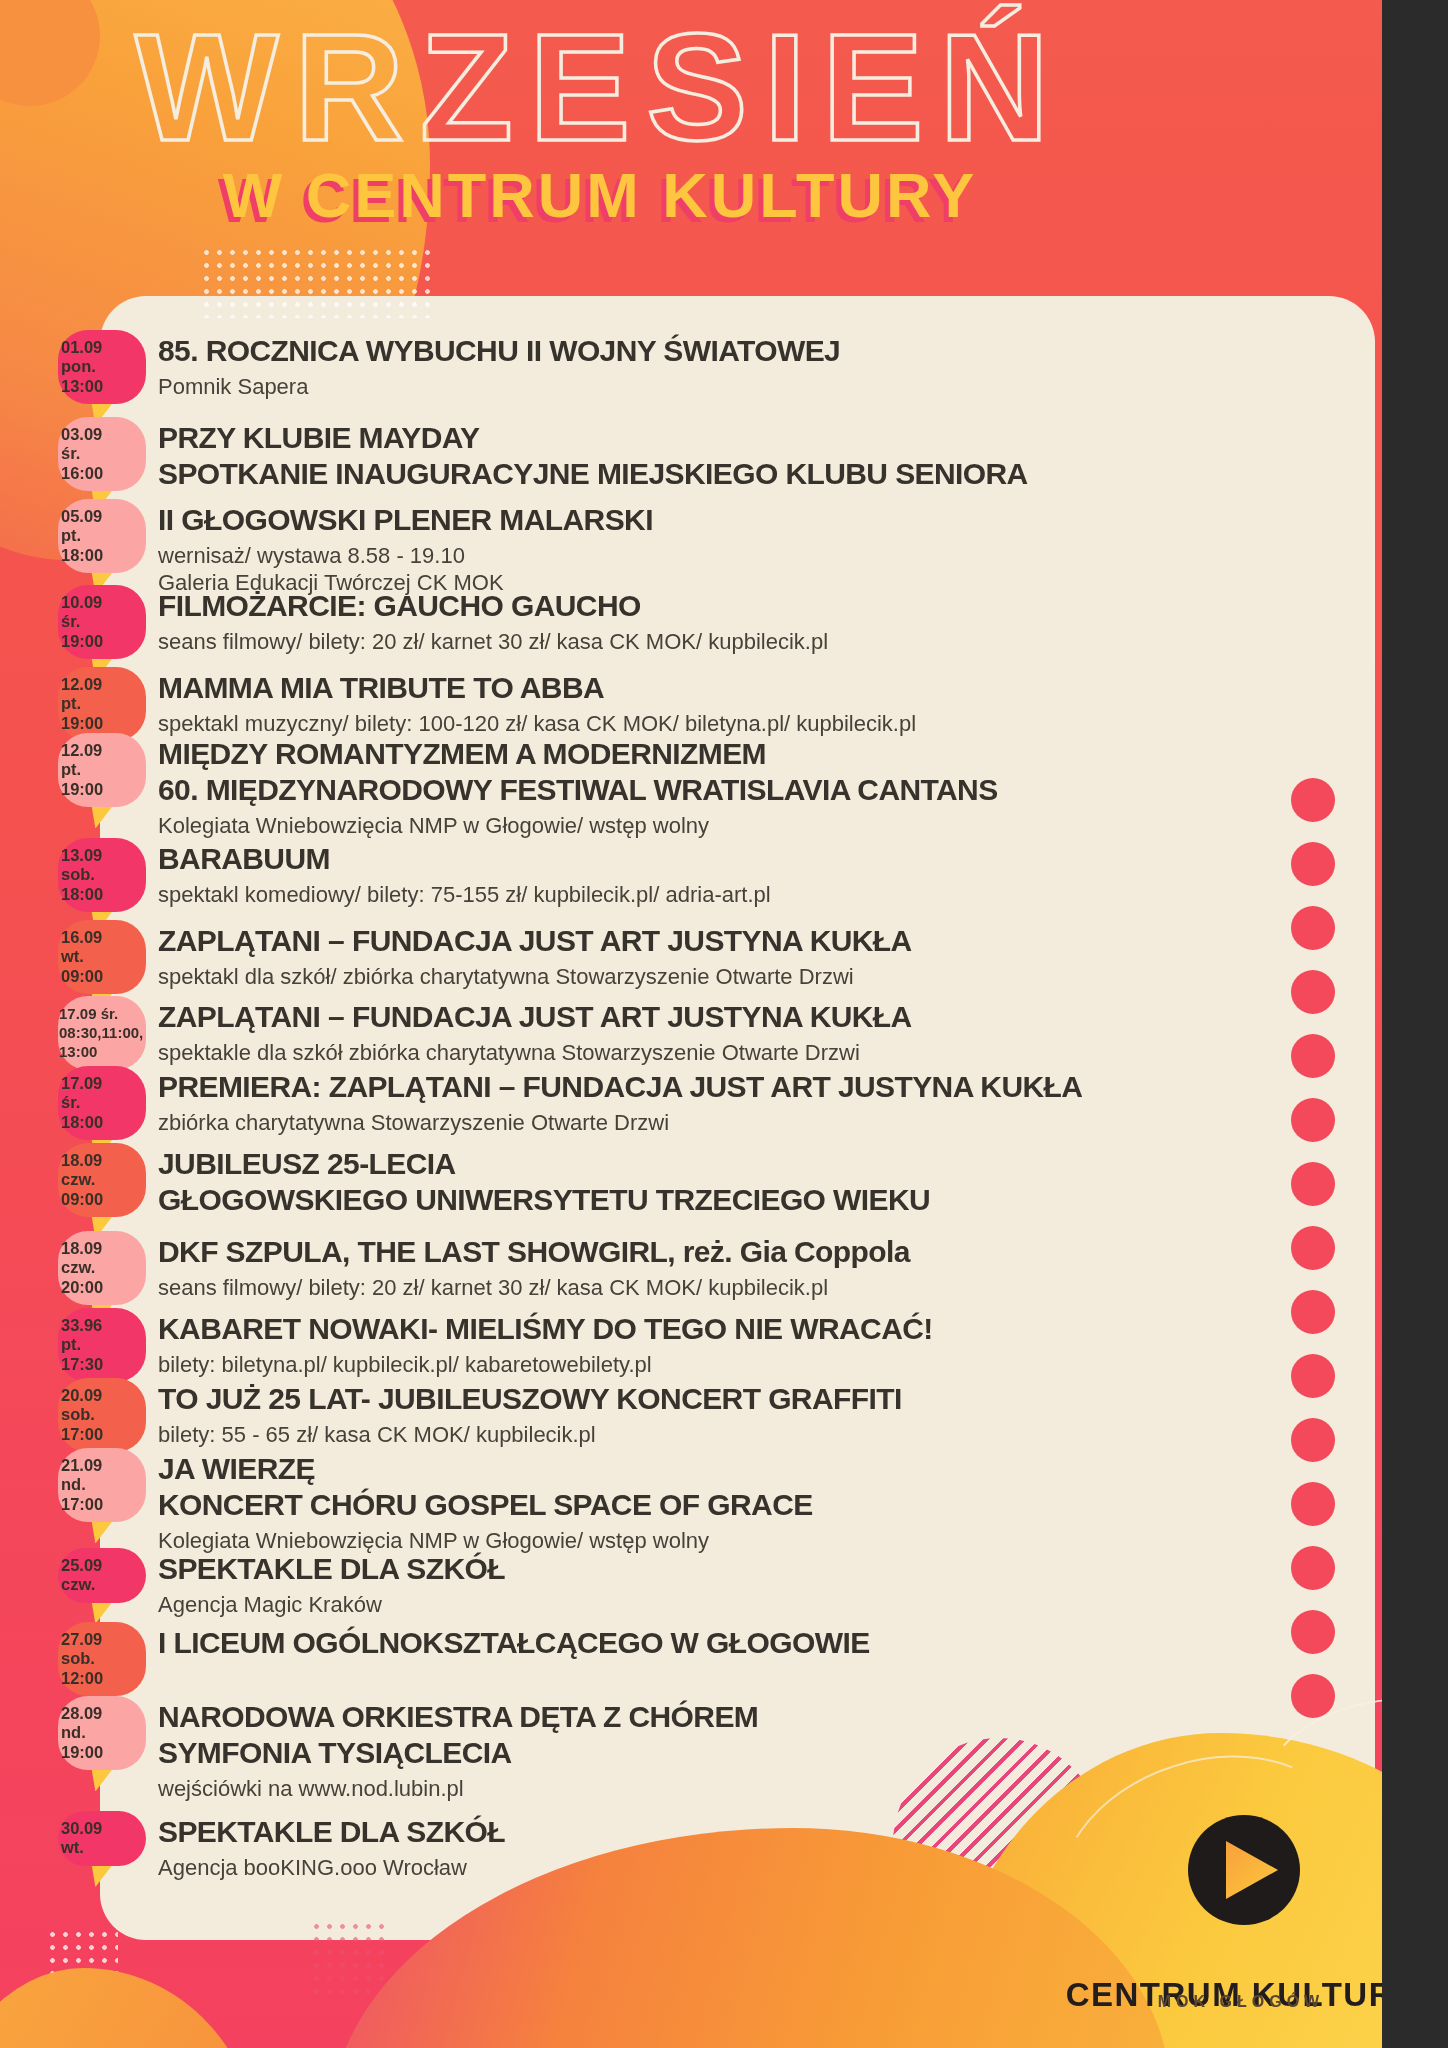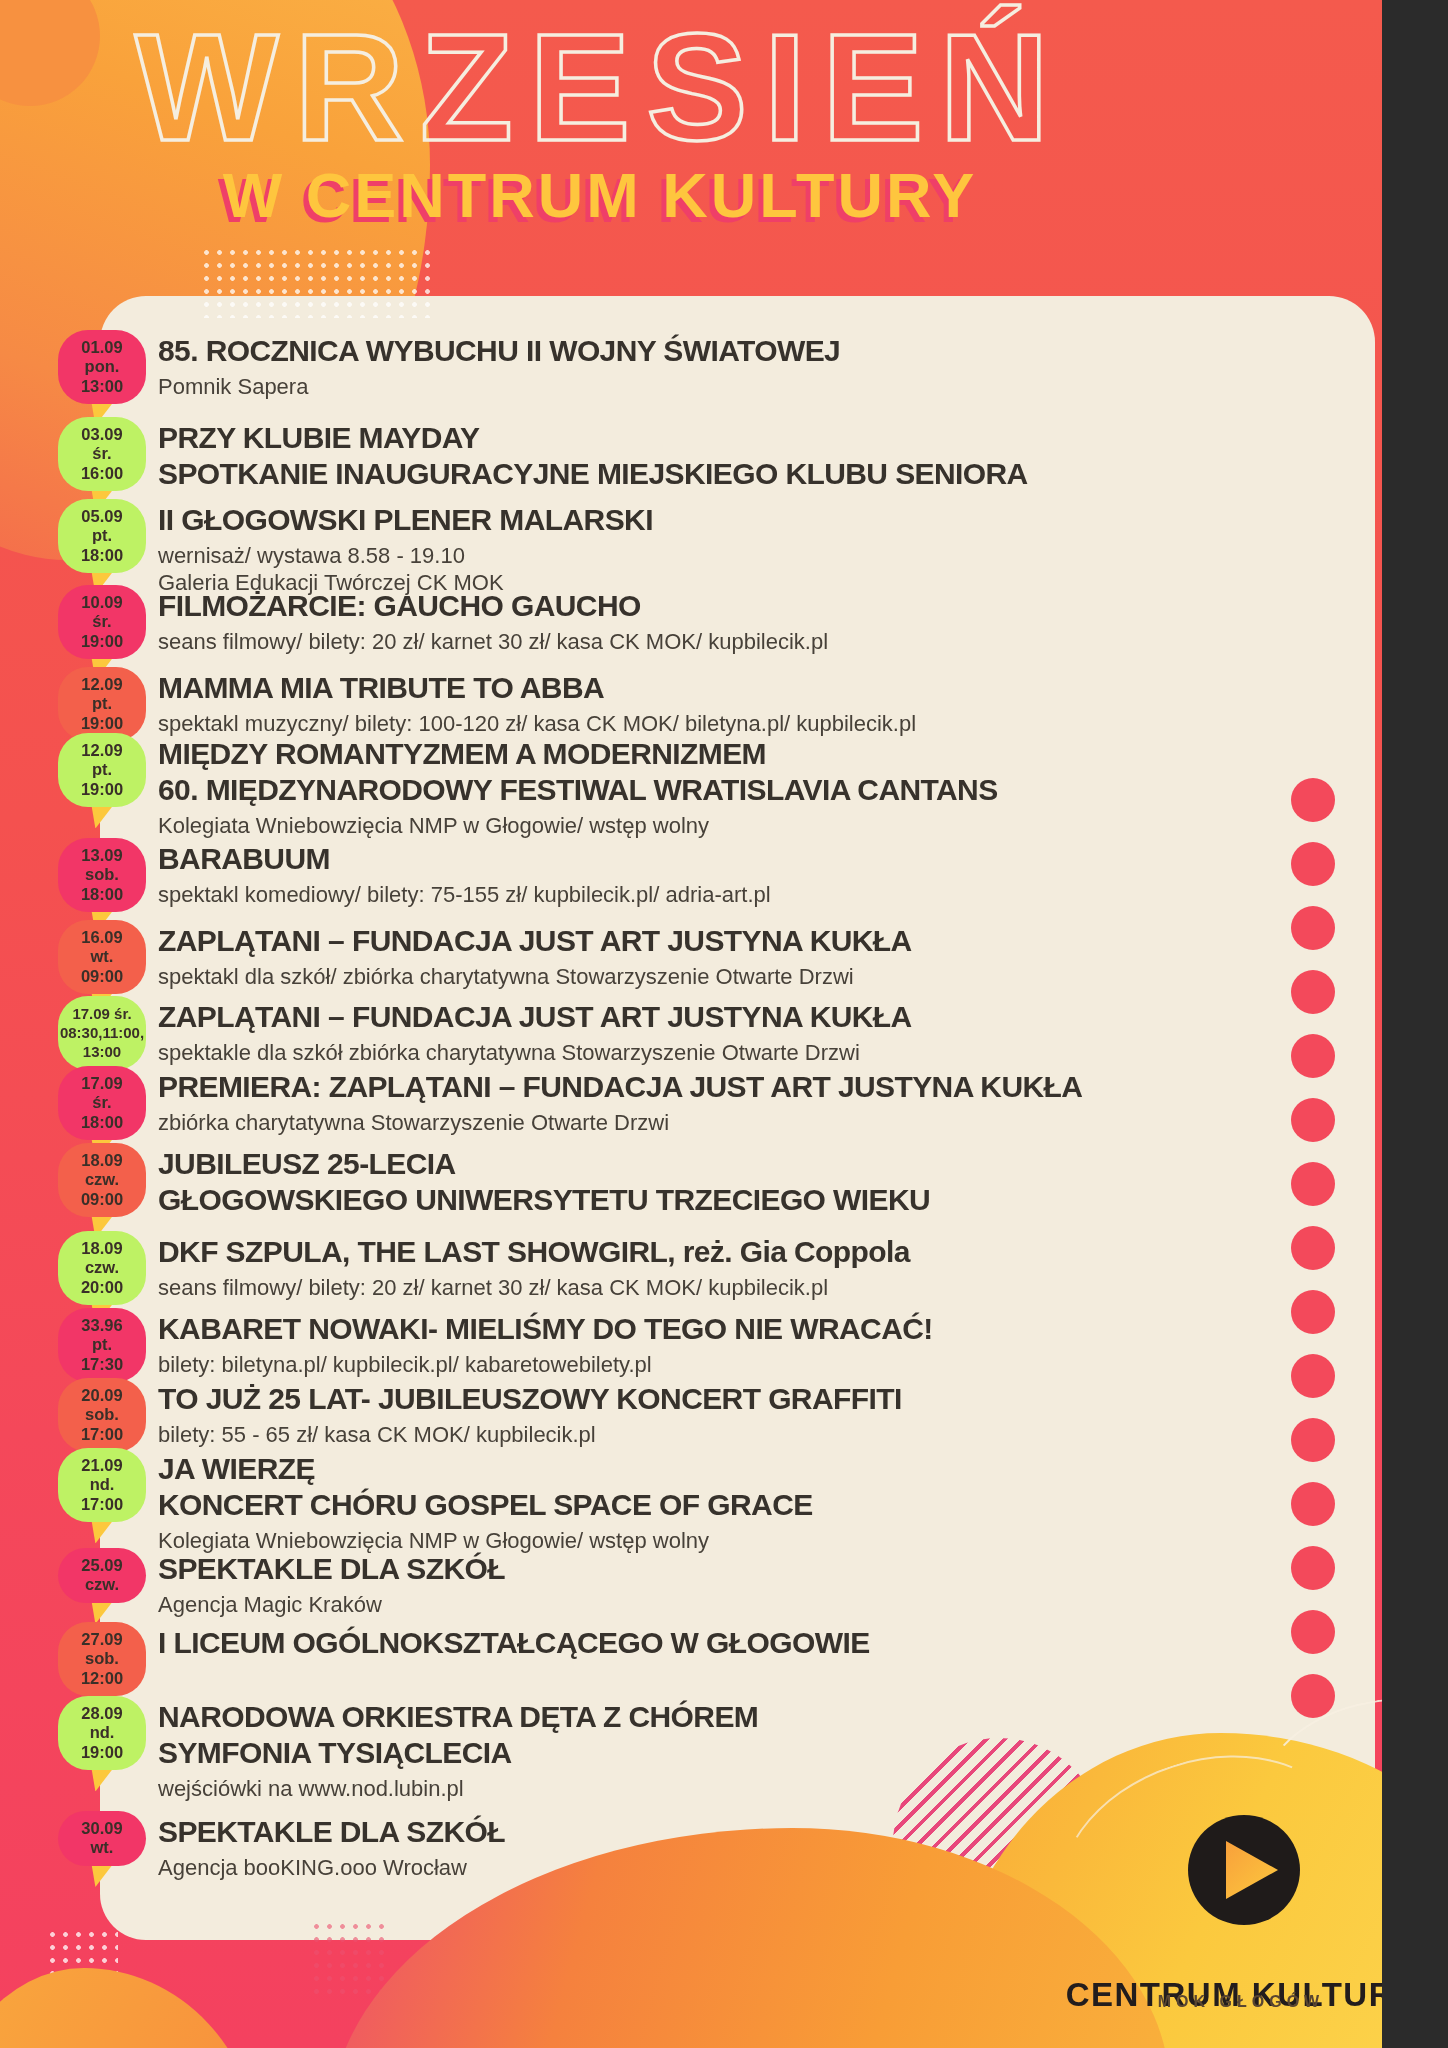--- a/index.html
+++ b/index.html
@@ -41,24 +41,24 @@
   }
   
   .dot{position:absolute; left:1291px; width:44px; height:44px; border-radius:50%;
        background:#f3495b; z-index:3;}
   
   .event{position:absolute; left:0; width:100%;}
   .badge{position:absolute; left:-42px; top:-3px; width:88px;}
   .badge-tail{position:absolute; left:32px; bottom:-21px; width:30px; height:32px;
       background:#fcc83d; clip-path:polygon(0 0,100% 0,18% 100%); z-index:0;}
   .badge-box{position:relative; z-index:1; border-radius:30px; padding:8px 3px;
-      text-align:center; font-weight:600; font-size:16.5px; line-height:1.18; color:#3a2f28;}
+      text-align:left; font-weight:600; font-size:16.5px; line-height:1.18; color:#3a2f28;}
   .badge--pink  .badge-box{background:#f23667;}
   .badge--coral .badge-box{background:#f3604b;}
-  .badge--orange .badge-box{background:#bef264;}
+  .badge--orange .badge-box{background:#fca5a5;}
   .badge--small .badge-box{font-size:15px; line-height:1.25; padding:9px 1px;}
   .event-text{margin-left:58px; padding-right:220px;}
   .event-title{font-weight:700; font-size:30px; line-height:36px; letter-spacing:-0.6px; color:#37322c;}
   .event-details{font-size:22px; line-height:27px; color:#474139; margin-top:4px;}
   
   .stripes-circle{
     position:absolute; left:893px; top:1738px; width:212px; height:212px; border-radius:50%;
     background:repeating-linear-gradient(135deg,#e8477b 0 4px, transparent 4px 13px);
     z-index:3;
   }

